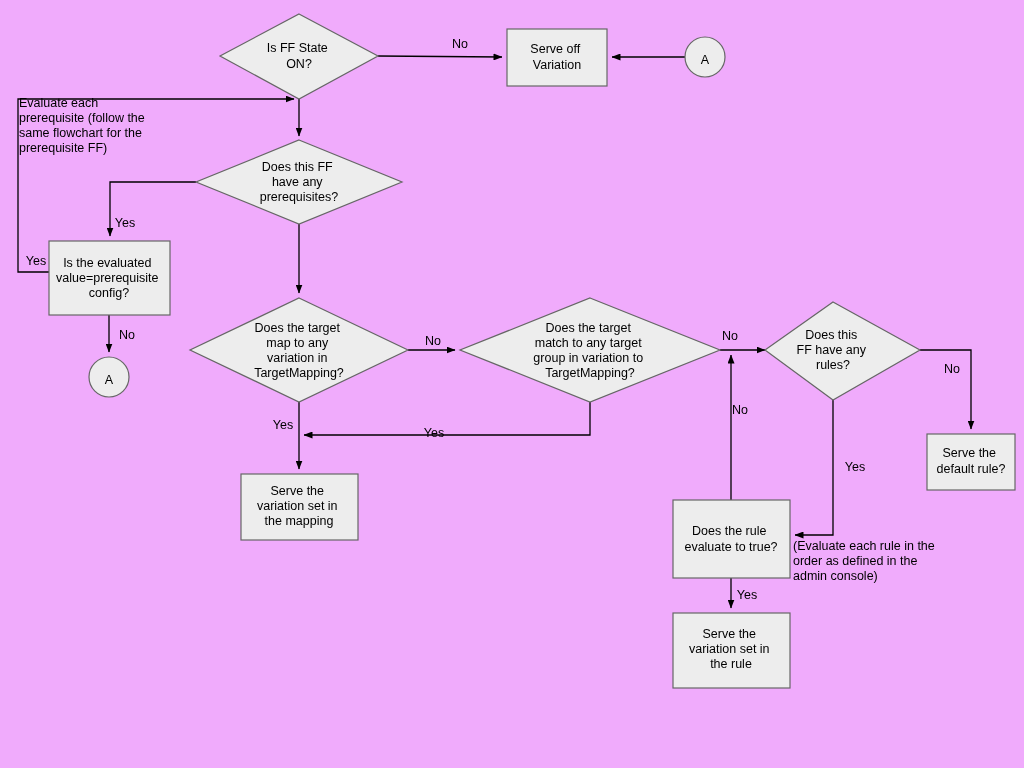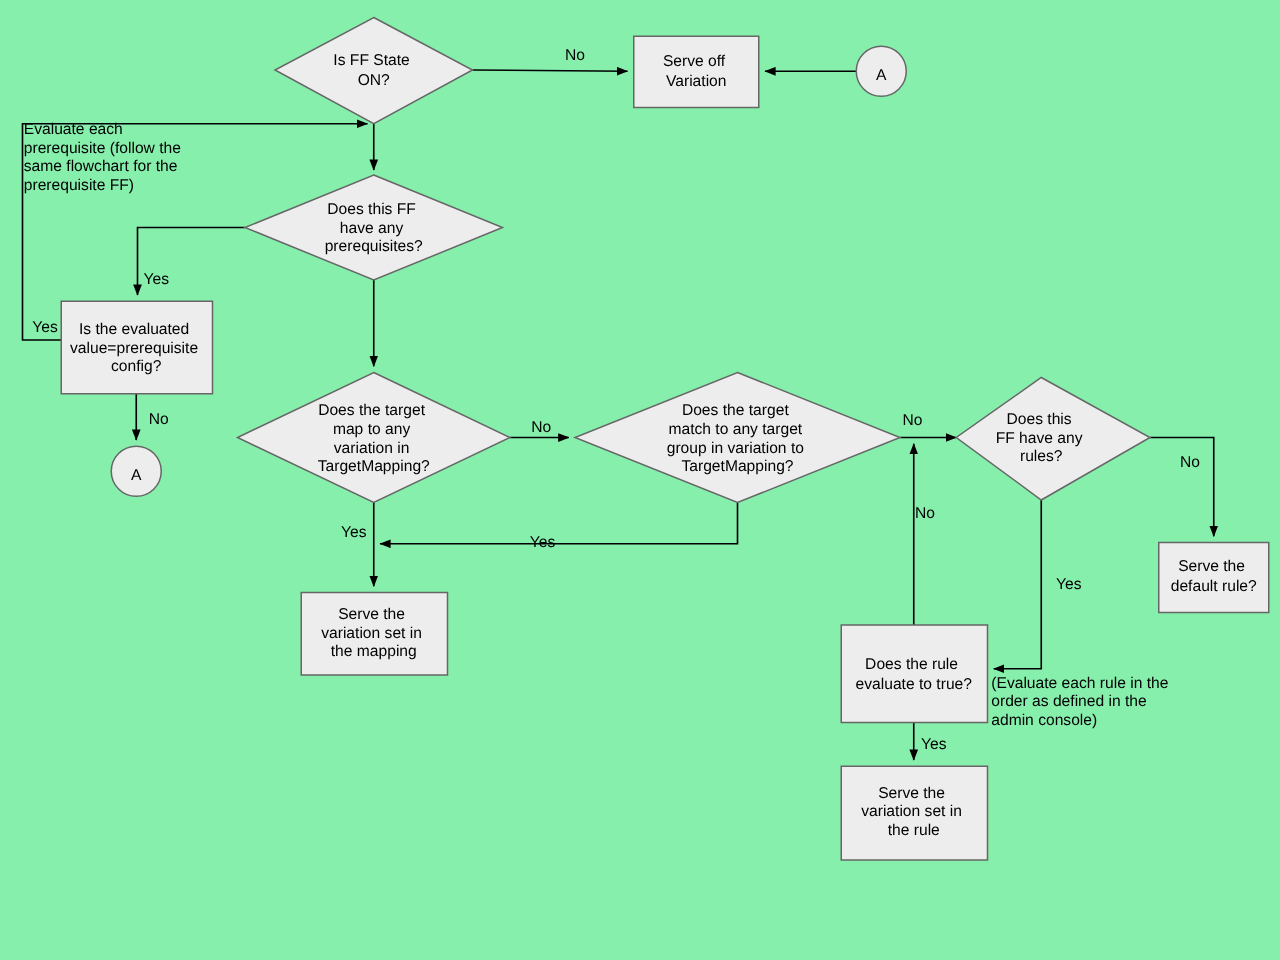--- a/index.html
+++ b/index.html
@@ -4,21 +4,21 @@
 <style>
   html, body {
     margin: 0;
     padding: 0;
     background: #ffffff;
   }
   #canvas-wrap {
     position: relative;
     width: 1024px;
     height: 768px;
-    background: #86efac;
+    background: #f0abfc;
     overflow: hidden;
     font-family: "Liberation Sans", sans-serif;
   }
   svg#flowchart {
     position: absolute;
     left: 0;
     top: 0;
     width: 1024px;
     height: 768px;
   }

